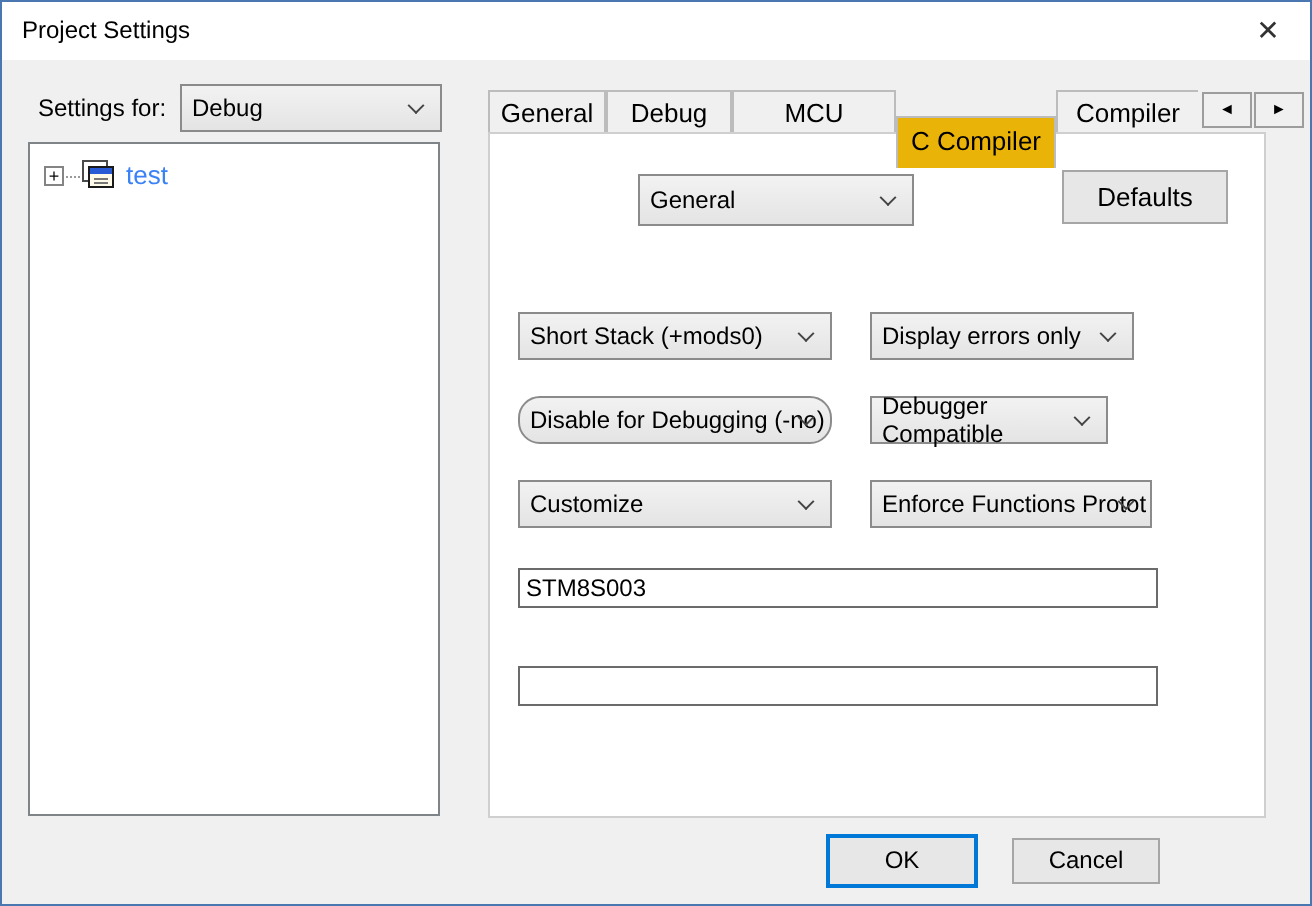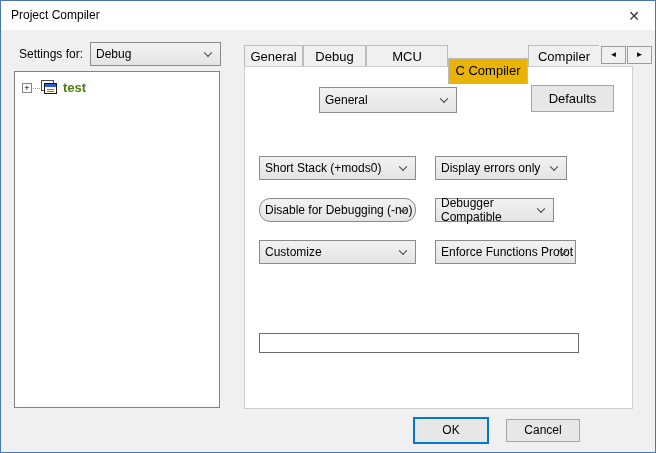--- a/index.html
+++ b/index.html
@@ -33,21 +33,21 @@
               border:1px solid #848484; font-size:9px; line-height:8px; text-align:center; color:#000; }
   .connector { position:absolute; left:12px; top:8px; width:7px; border-top:1px dotted #9a9a9a; }
   .proj-icon { position:absolute; left:20px; top:0; width:18px; height:15px; }
   .proj-icon .back { position:absolute; left:0; top:0; width:13px; height:11px;
                      background:#fff; border:1px solid #4a4a4a; }
   .proj-icon .front { position:absolute; left:3px; top:3px; width:13px; height:11px;
                       background:#fffbe8; border:1px solid #1a1a1a; }
   .proj-icon .front::before { content:""; position:absolute; left:0; top:0; width:100%; height:3px; background:#2a5bd7; }
   .proj-icon .front::after { content:""; position:absolute; left:2px; top:5px; width:7px; height:1px;
                              background:#777; box-shadow:0 2px 0 #777; }
-  .tree-label { position:absolute; left:42px; top:0; font-size:13px; font-weight:bold; color:#4d7c0f; }
+  .tree-label { position:absolute; left:42px; top:0; font-size:13px; font-weight:normal; color:#3b82f6; }
 
   
   .tab { position:absolute; top:44px; height:22px; background:#f0f0f0; border:1px solid #bcbcbc;
          border-bottom:none; text-align:center; font-size:13px; line-height:21px; color:#000; z-index:1; }
   .tab.selected { top:41px; height:26px; background:#eab308; line-height:24px; z-index:3;margin-top:16px; }
   .tab-general   { left:243px; width:59px; }
   .tab-debug     { left:302px; width:63px; }
   .tab-mcu       { left:365px; width:82px; }
   .tab-ccompiler { left:447px; width:80px; }
   .tab-assembler { left:527px; width:71px; border-right:none; }
@@ -93,21 +93,21 @@
   .btn-ok { left:412px; top:416px; width:76px; height:27px; line-height:23px;
             border:2px solid #0078d7; background:#e7e7e7; }
   .btn-cancel { left:505px; top:418px; width:74px; height:23px; line-height:21px; }
 </style>
 </head>
 <body>
 
 <div id="dialog">
 
   <div class="titlebar">
-    <span class="title-text">Project Compiler</span>
+    <span class="title-text">Project Settings</span>
     <div class="close-btn">
       <span>✕</span>
     </div>
   </div>
 
   <span class="settings-label">Settings for:</span>
   <div class="combo settings-combo">
     <span>Debug</span>
     <span class="chev"></span>
   </div>
@@ -168,20 +168,21 @@
   <div class="combo combo-list">
     <span>Customize</span>
     <span class="chev"></span>
   </div>
   <div class="combo combo-clang">
     <span>Enforce Functions Protot</span>
     <span class="chev"></span>
   </div>
 
   <span class="p-label lab-preproc">Preprocessor Definitions</span>
+  <input class="text-input input-preproc" value="STM8S003" style="">
 
   <span class="p-label lab-userdef">User Defined Options</span>
   <input class="text-input input-userdef" value="" style="">
 
   <div class="btn btn-cancel">Cancel</div>
   <div class="btn btn-ok">OK</div>
 
 </div>
 
 </body></html>

